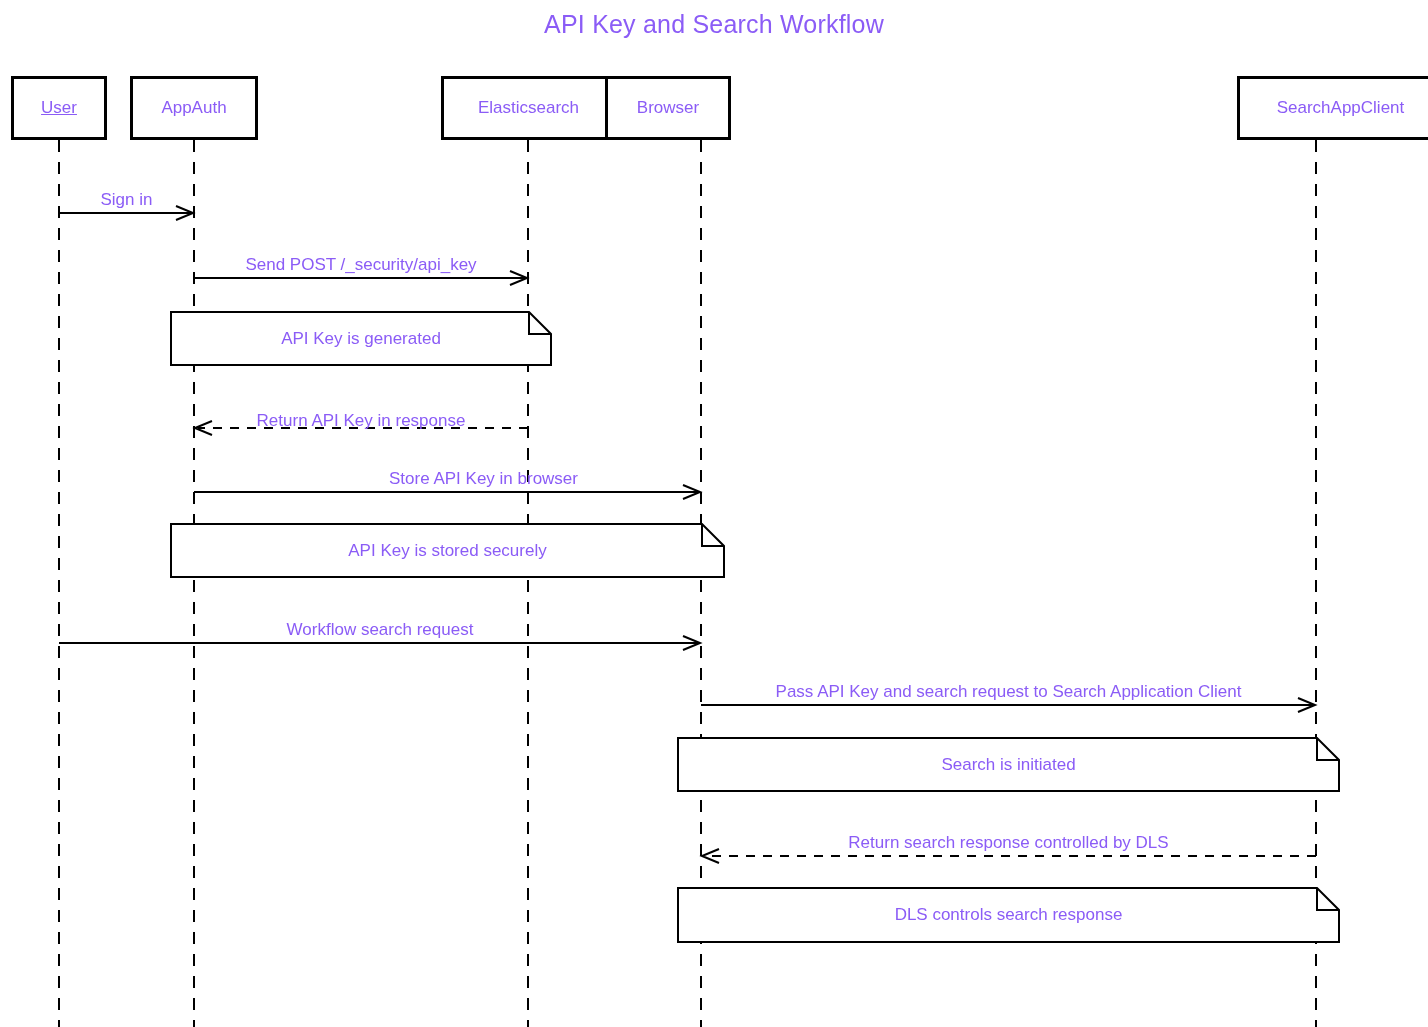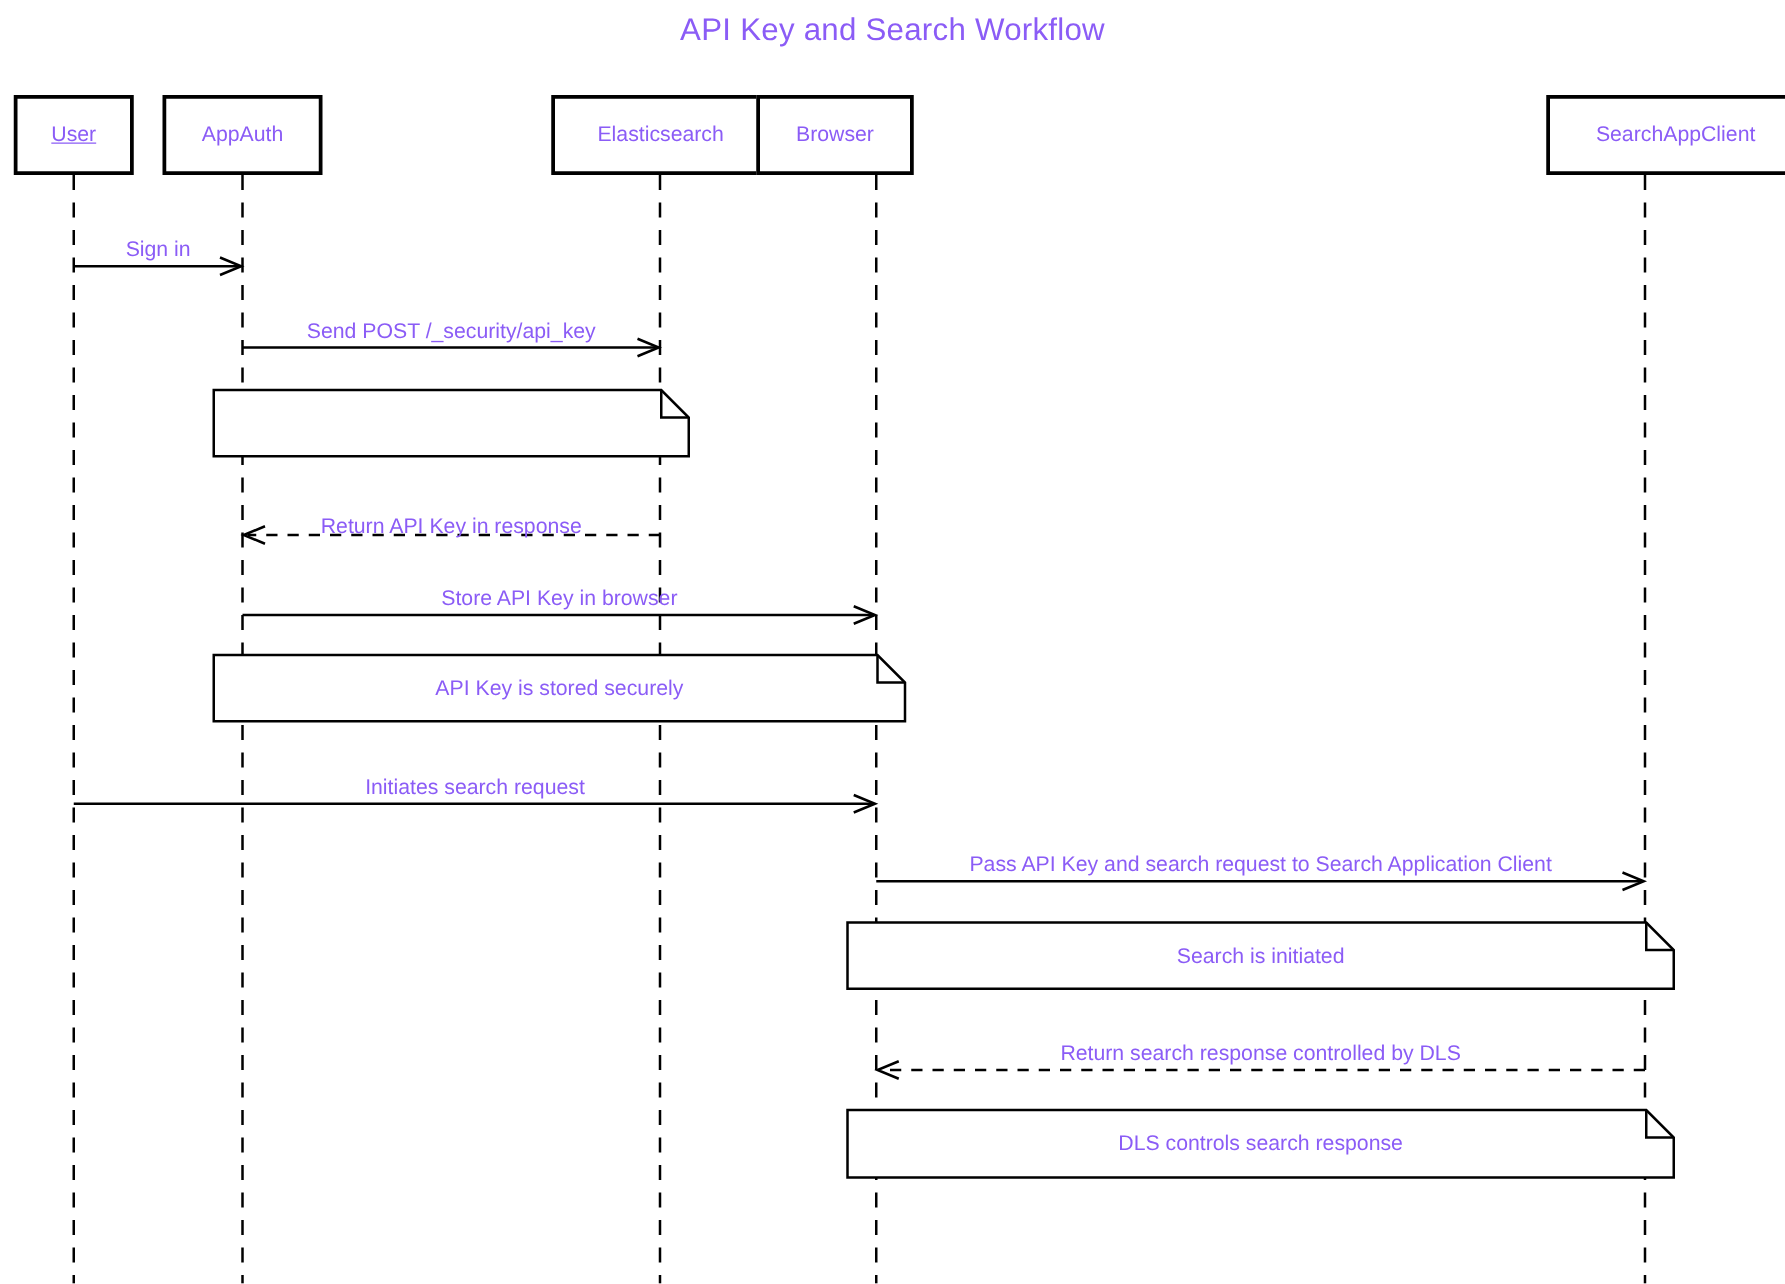--- a/index.html
+++ b/index.html
@@ -124,22 +124,23 @@
   <div class="actor-box" style="left:605px; width:126px;">
       <span>Browser</span>
     </div>
   <div class="actor-box" style="left:1237px; width:207px;">
       <span>SearchAppClient</span>
     </div>
 
   <div class="msg-label" style="left:59px;  top:184px; width:135px;">Sign in</div>
   <div class="msg-label" style="left:194px; top:249px; width:334px;">Send POST /_security/api_key</div>
   <div class="msg-label" style="left:194px; top:381px; width:334px;margin-top:24px;">Return API Key in response</div>
-  <div class="msg-label" style="left:194px; top:463px; width:507px;">Store API Key in browser</div>
-  <div class="msg-label" style="left:59px;  top:614px; width:642px;">Initiates search request</div>
+  <div class="msg-label" style="left:194px; top:463px; width:507px;padding-left:36px;">Store API Key in browser</div>
+  <div class="msg-label" style="left:59px;  top:614px; width:642px;">Workflow search request</div>
   <div class="msg-label" style="left:701px; top:676px; width:615px;">Pass API Key and search request to Search Application Client</div>
   <div class="msg-label" style="left:701px; top:827px; width:615px;">Return search response controlled by DLS</div>
 
+  <div class="note-label" style="left:171px; top:312px; width:380px; height:53px;">API Key is generated</div>
   <div class="note-label" style="left:171px; top:524px; width:553px; height:53px;">API Key is stored securely</div>
   <div class="note-label" style="left:678px; top:738px; width:661px; height:53px;">Search is initiated</div>
   <div class="note-label" style="left:678px; top:888px; width:661px; height:54px;">DLS controls search response</div>
 
 </div>
 
 </body></html>

